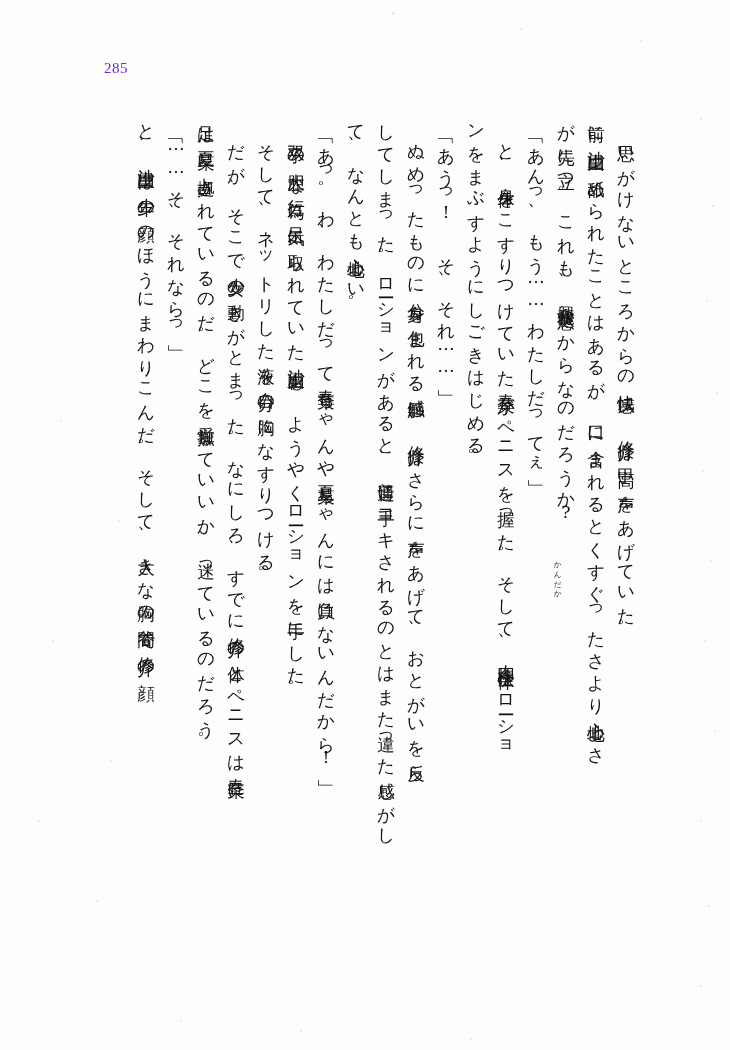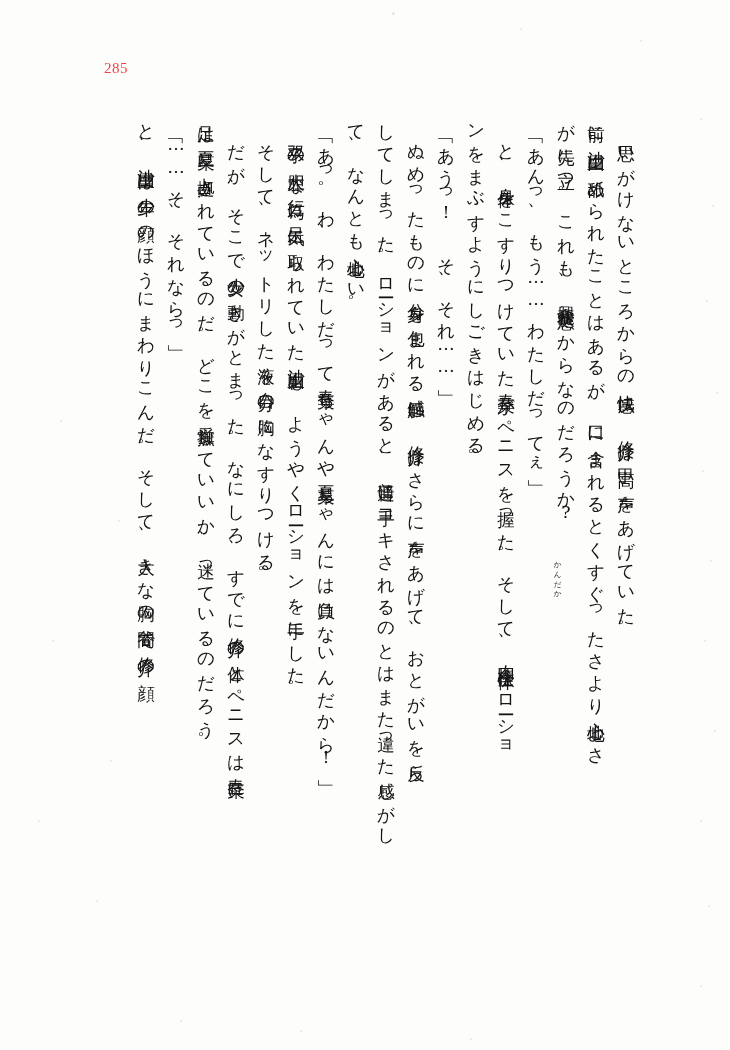--- a/index.html
+++ b/index.html
@@ -22,21 +22,21 @@
     position: absolute;
     background: #cfcfc9;
     border-radius: 50%;
     opacity: .55;
   }
   #page-number {
     position: absolute;
     left: 104px;
     top: 60px;
     font-size: 15px;
-    color: #ef4444;
+    color: #6d28d9;
     letter-spacing: .5px;
     font-family: "Liberation Serif", serif;
   }
   
   #text-block {
     position: absolute;
     top: 112px;
     right: 96px;
     height: 860px;
     display: flex;

